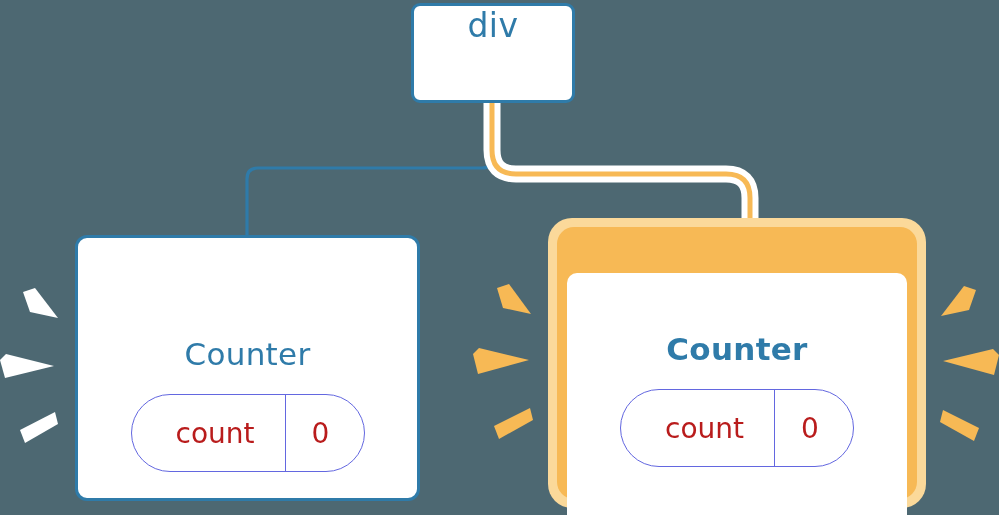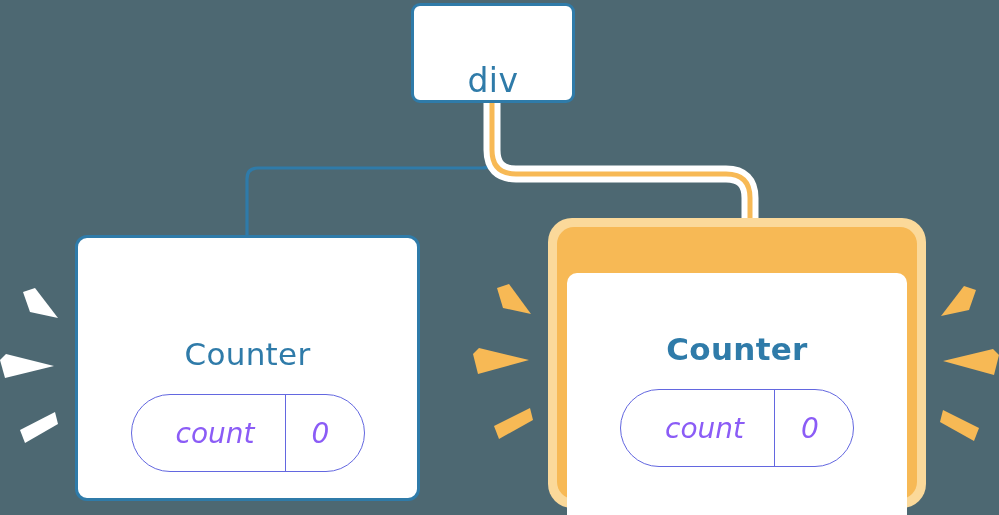--- a/index.html
+++ b/index.html
@@ -32,21 +32,21 @@
   }
   
   #div-node {
     left: 411px;
     top: 3px;
     width: 164px;
     height: 100px;
     border: 3px solid #2f7ba9;
     border-radius: 9px;
     display: flex;
-    align-items: flex-end;
+    align-items: flex-start;
     justify-content: center;
   }
   #div-node .node-title {
     font-size: 33px;
     color: #2f7ba9;
     letter-spacing: 0.5px;
   }
   
   #counter-left {
     left: 75px;
@@ -106,22 +106,21 @@
     border: 1.6px solid #6367e0;
     border-radius: 100px;
     height: 76px;
     overflow: hidden;
   }
   .pill-key, .pill-val {
     display: flex;
     align-items: center;
     justify-content: center;
     font-size: 28px;
-    color: #8b5cf6;
-    font-style: italic;
+    color: #b91c1c;
   }
   .pill-key {
     padding: 0 30px 0 44px;
   }
   .pill-val {
     border-left: 1.6px solid #6367e0;
     padding: 0 34px 0 26px;
     min-width: 18px;
   }
   .sparkles {

